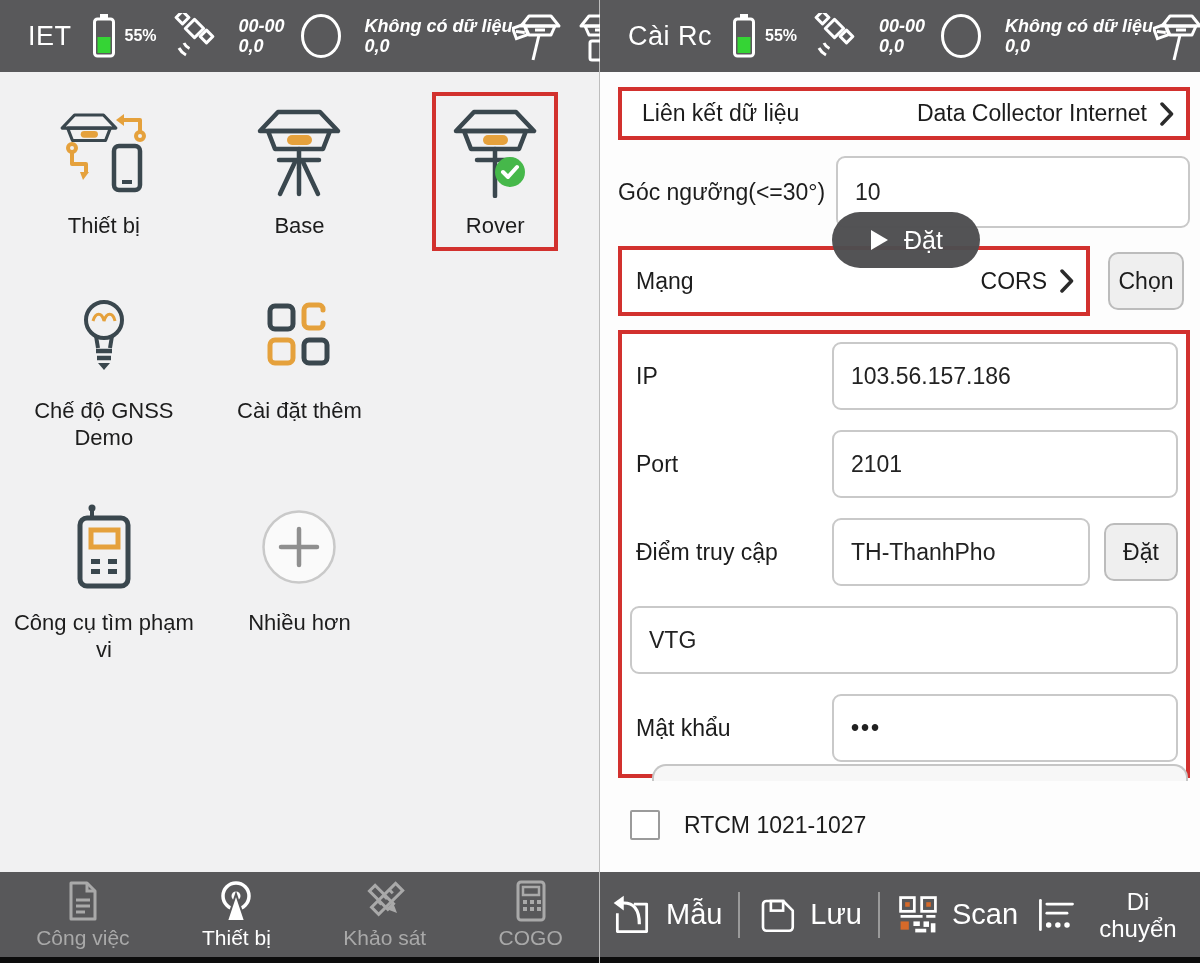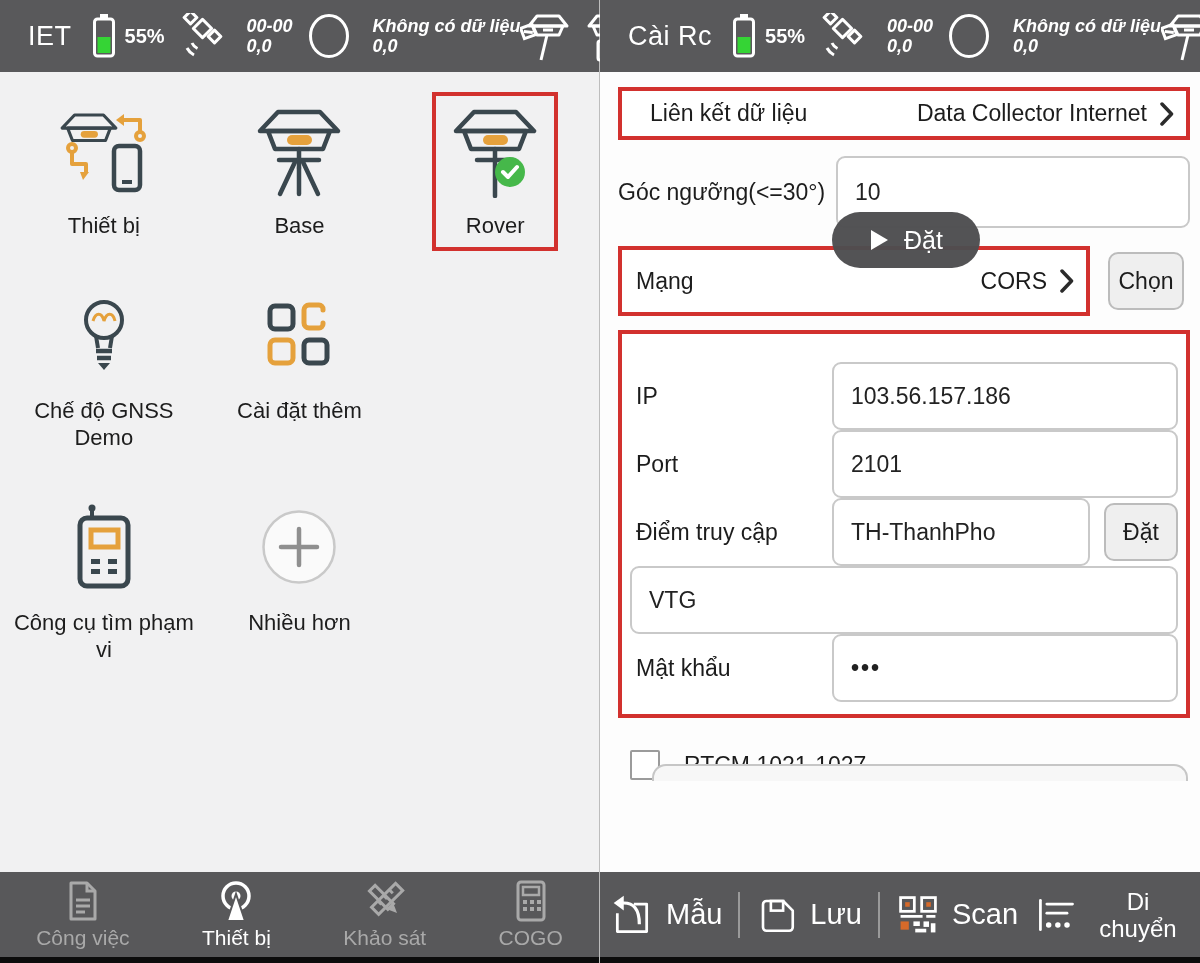--- a/index.html
+++ b/index.html
@@ -12,21 +12,21 @@
   .panel { width:600px; height:963px; display:flex; flex-direction:column; position:relative; }
   .panel.left { border-right:1px solid #bdbdbd; }
 
   
   .statusbar {
     height:72px; background:#59595b; color:#fff; display:flex; align-items:center;
     padding:0 10px 0 12px; flex:none;
   }
   .sb-title { font-size:27px; letter-spacing:.5px; margin:0 14px 0 16px; white-space:nowrap; }
   .sb-batt { display:flex; align-items:center; gap:7px; margin-left:4px; }
-  .sb-batt-pct { font-size:20px; font-weight:bold; }
+  .sb-batt-pct { font-size:16px; font-weight:bold; }
   .sb-cluster { display:flex; align-items:center; gap:22px; margin-left:14px;font-style:italic; }
   .sb-2lines { display:flex; flex-direction:column; line-height:20px; font-size:18px; font-weight:bold; white-space:nowrap; }
   .sb-receivers { display:flex; align-items:center; gap:14px; margin-left:auto; }
 
   
   .left-content { flex:1; background:#f1f1f2; padding:24px 6px 0; }
   .grid {
     display:grid; grid-template-columns:repeat(3,1fr); row-gap:34px; justify-items:center;
   }
   .g-item { width:188px; display:flex; flex-direction:column; align-items:center; padding:4px 2px 8px; }
@@ -47,21 +47,21 @@
 
   .nav-right { justify-content:space-between; padding:0 14px 0 10px; color:#fff; }
   .tb-item { display:flex; align-items:center; gap:12px; color:#fff; }
   .tb-label { font-size:29px; }
   .tb-label.two { font-size:24px; line-height:27px; width:96px; text-align:center; }
   .tb-div { width:2px; height:46px; background:#9a9a9a; }
 
   
   .right-content { flex:1; background:#fdfdfd; padding:0 10px 0 18px; position:relative; overflow:hidden; }
   .redbox { border:4px solid #d2312e; background:#fff; }
-  .link-row { height:53px; margin-top:15px; display:flex; align-items:center; padding:0 12px 0 28px; }
+  .link-row { height:53px; margin-top:15px; display:flex; align-items:center; padding:0 12px 0 20px; }
   .lr-label { font-size:23px; color:#1c1c1c; flex:1; }
   .lr-value { font-size:23px; color:#1c1c1c; }
   .chev { margin-left:12px; flex:none; }
 
   .field-row { display:flex; align-items:center; }
   .f-label { width:218px; flex:none; font-size:23px; color:#1c1c1c; }
   .f-input {
     flex:1; height:72px; border:2px solid #c9c9c9; border-radius:9px; background:#fff;
     display:flex; align-items:center; padding:0 17px; font-size:23px; color:#222;
   }
@@ -69,21 +69,21 @@
 
   .mang-line { margin-top:18px; display:flex; align-items:center; }
   .mang-box { width:472px; height:70px; display:flex; align-items:center; padding:0 12px 0 14px; }
   .btn {
     border:2px solid #bcbcbc; border-radius:10px; background:#efefef; color:#1c1c1c;
     font-size:23px; display:flex; align-items:center; justify-content:center;
   }
   .btn.chon { width:76px; height:58px; margin-left:18px; }
   .btn.dat  { width:74px; height:58px; margin-left:14px; flex:none; }
 
-  .group { margin-top:14px; padding:28px 8px 12px; display:flex; flex-direction:column; gap:0; }
+  .group { margin-top:14px; padding:8px 8px 12px; display:flex; flex-direction:column; gap:20px; }
   .group .f-label { width:202px; padding-left:6px; }
   .group .f-input { height:68px; }
   .pw { letter-spacing:2px; font-weight:bold; }
 
   .check-row { margin-top:32px; display:flex; align-items:center; gap:24px; padding-left:12px; }
   .checkbox { width:30px; height:30px; border:2px solid #9b9b9b; background:#fff; border-radius:2px; }
   .check-label { font-size:23px; color:#1c1c1c; }
 
   .peek {
     position:absolute; left:52px; right:12px; bottom:91px; height:17px;

